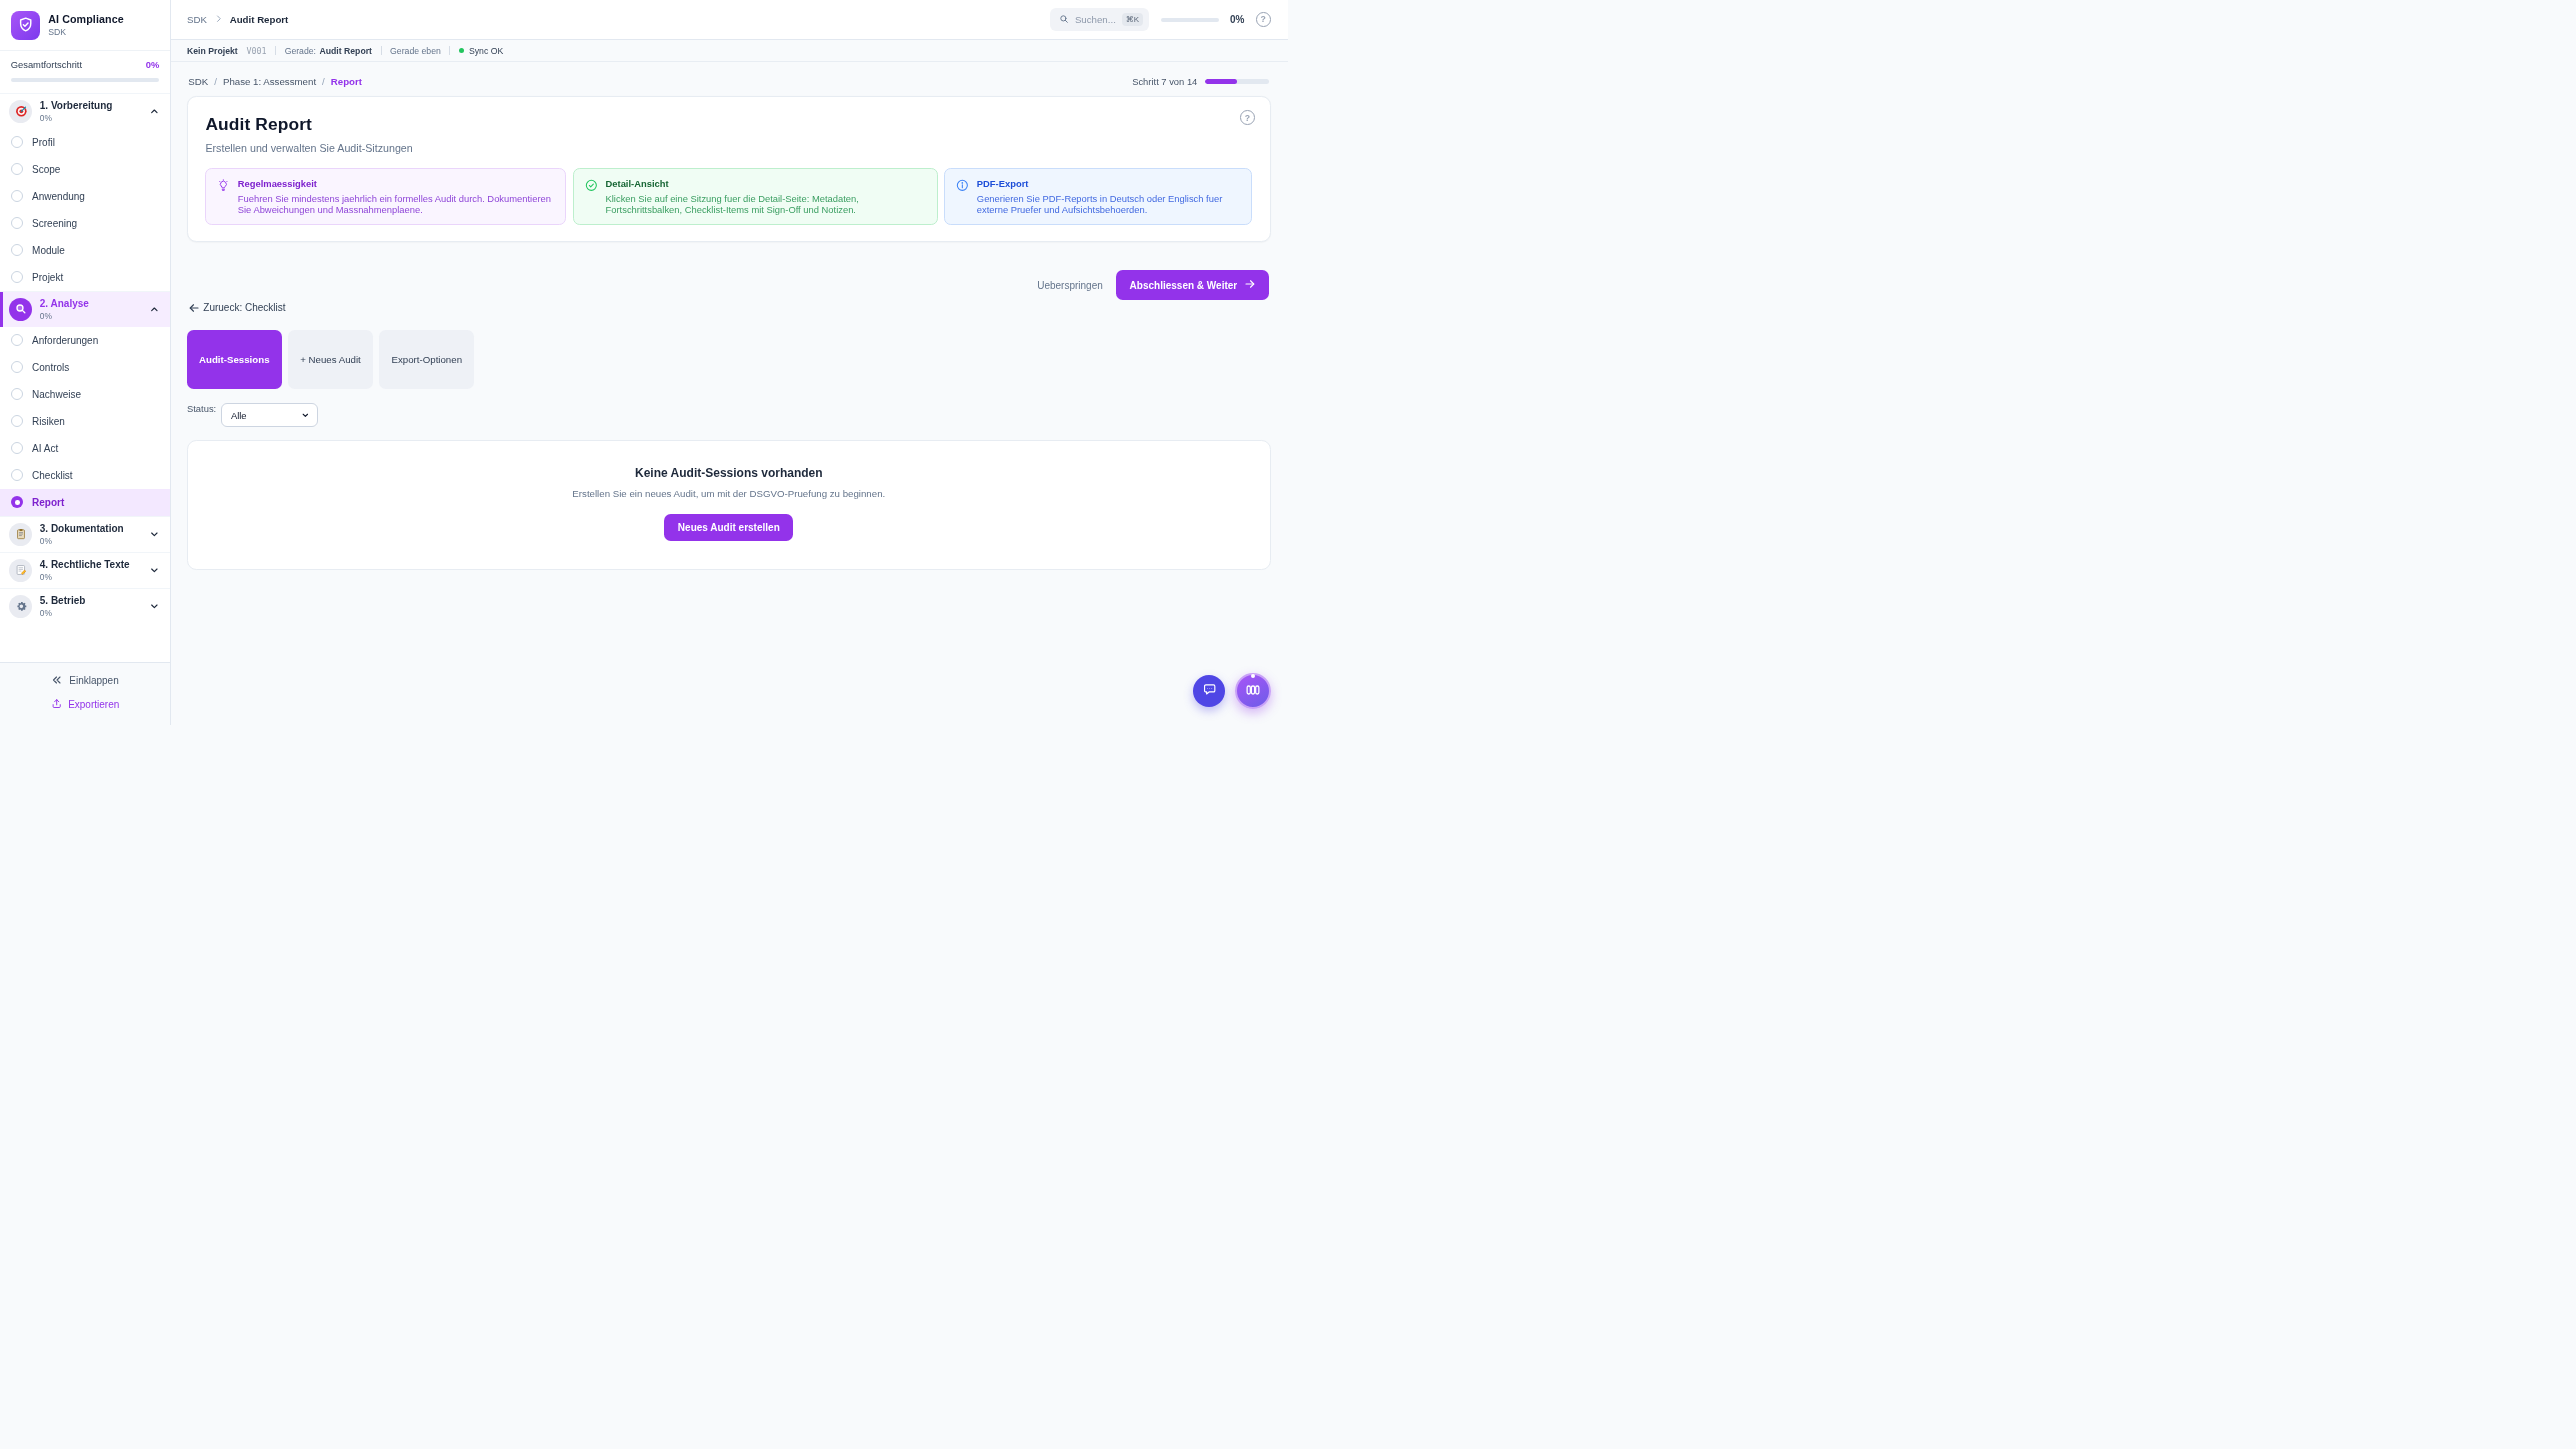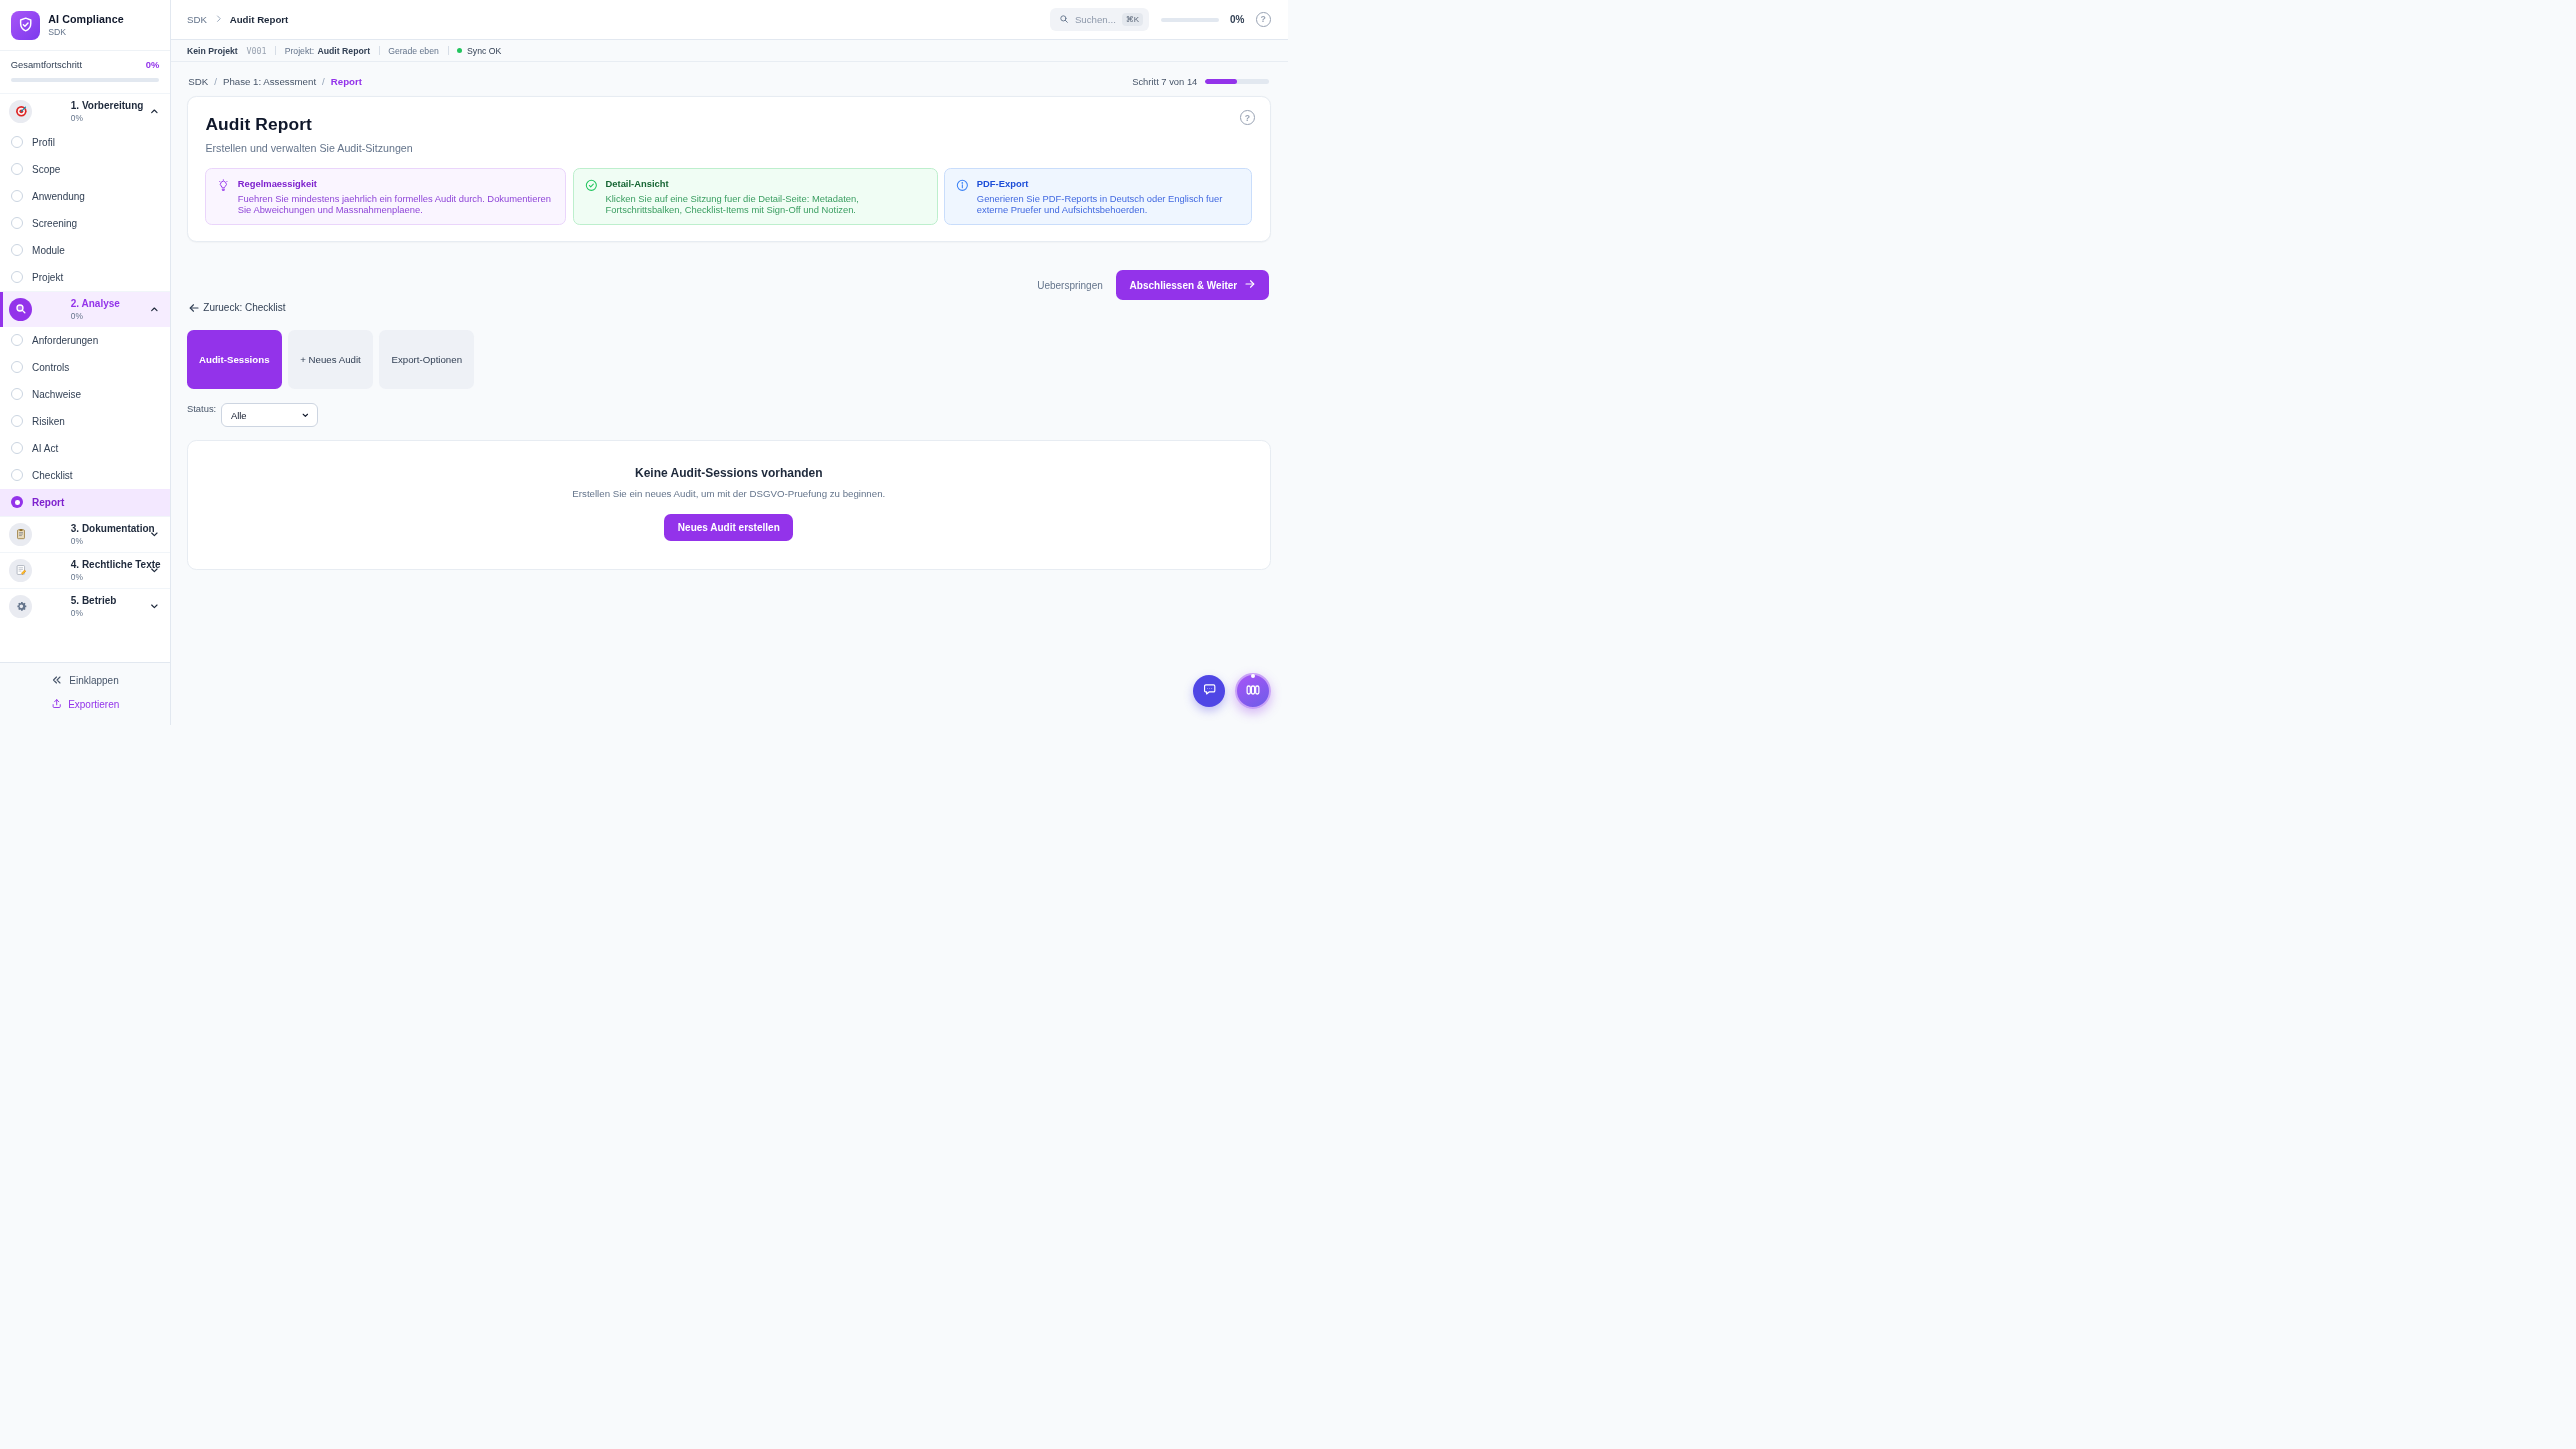--- a/index.html
+++ b/index.html
@@ -27,21 +27,21 @@
   .sb-progress .track { height:4px; margin-top:8px; }
   .sb-nav { flex:1; overflow:hidden; }
   .sec-header { position:relative; display:flex; align-items:center; gap:7.4px;
     padding:6px 9.4px; cursor:pointer; border-top:0.7px solid #f1f5f9; }
   .sec-header.active { background:#f6edff; }
   .sec-header.active::before { content:""; position:absolute; left:0; top:0; bottom:0;
     width:2.7px; background:#9333ea; }
   .sec-icon { width:23px; height:23px; border-radius:50%; background:#e9ebf1; flex:0 0 auto;
     display:flex; align-items:center; justify-content:center; }
   .sec-header.active .sec-icon { background:#9333ea; }
-  .sec-info { flex:1; min-width:0;margin-left:31px; }
+  .sec-info { flex:1; min-width:0; }
   .sec-title { font-size:10px; font-weight:bold; color:#1e293b; white-space:nowrap; }
   .sec-header.active .sec-title { color:#9333ea; }
   .sec-pct { font-size:8.4px; color:#64748b; margin-top:1.3px; }
   .sec-chevron { display:flex; padding-right:1.3px; }
   .item { display:flex; align-items:center; gap:8.7px; height:27px; padding:0 11.4px;
     font-size:10px; color:#334155; cursor:pointer; }
   .item.active { background:#f3e8ff; color:#7e22ce; font-weight:bold; }
   .radio { width:12px; height:12px; border-radius:50%; border:1.3px solid #cbd5e1;
     flex:0 0 auto; position:relative; }
   .radio.checked { border:none; background:#9333ea; }
@@ -374,21 +374,21 @@
       <span class="tb-pct">0%</span>
       <button class="help">?</button>
     </div>
   </header>
 
   <div class="statusstrip">
     <span class="ss-project">Kein Projekt</span>
     <span class="ss-version">V001</span>
     <span class="ss-sep"></span>
     <span class="ss-last">
-      <span class="ss-muted">Projekt:</span>
+      <span class="ss-muted">Gerade:</span>
       <span class="ss-strong">Audit Report</span>
     </span>
     <span class="ss-sep"></span>
     <span class="ss-muted">Gerade eben</span>
     <span class="ss-sep"></span>
     <span class="ss-sync">
       <span class="dot"></span>
       <span>Sync OK</span>
     </span>
   </div>

